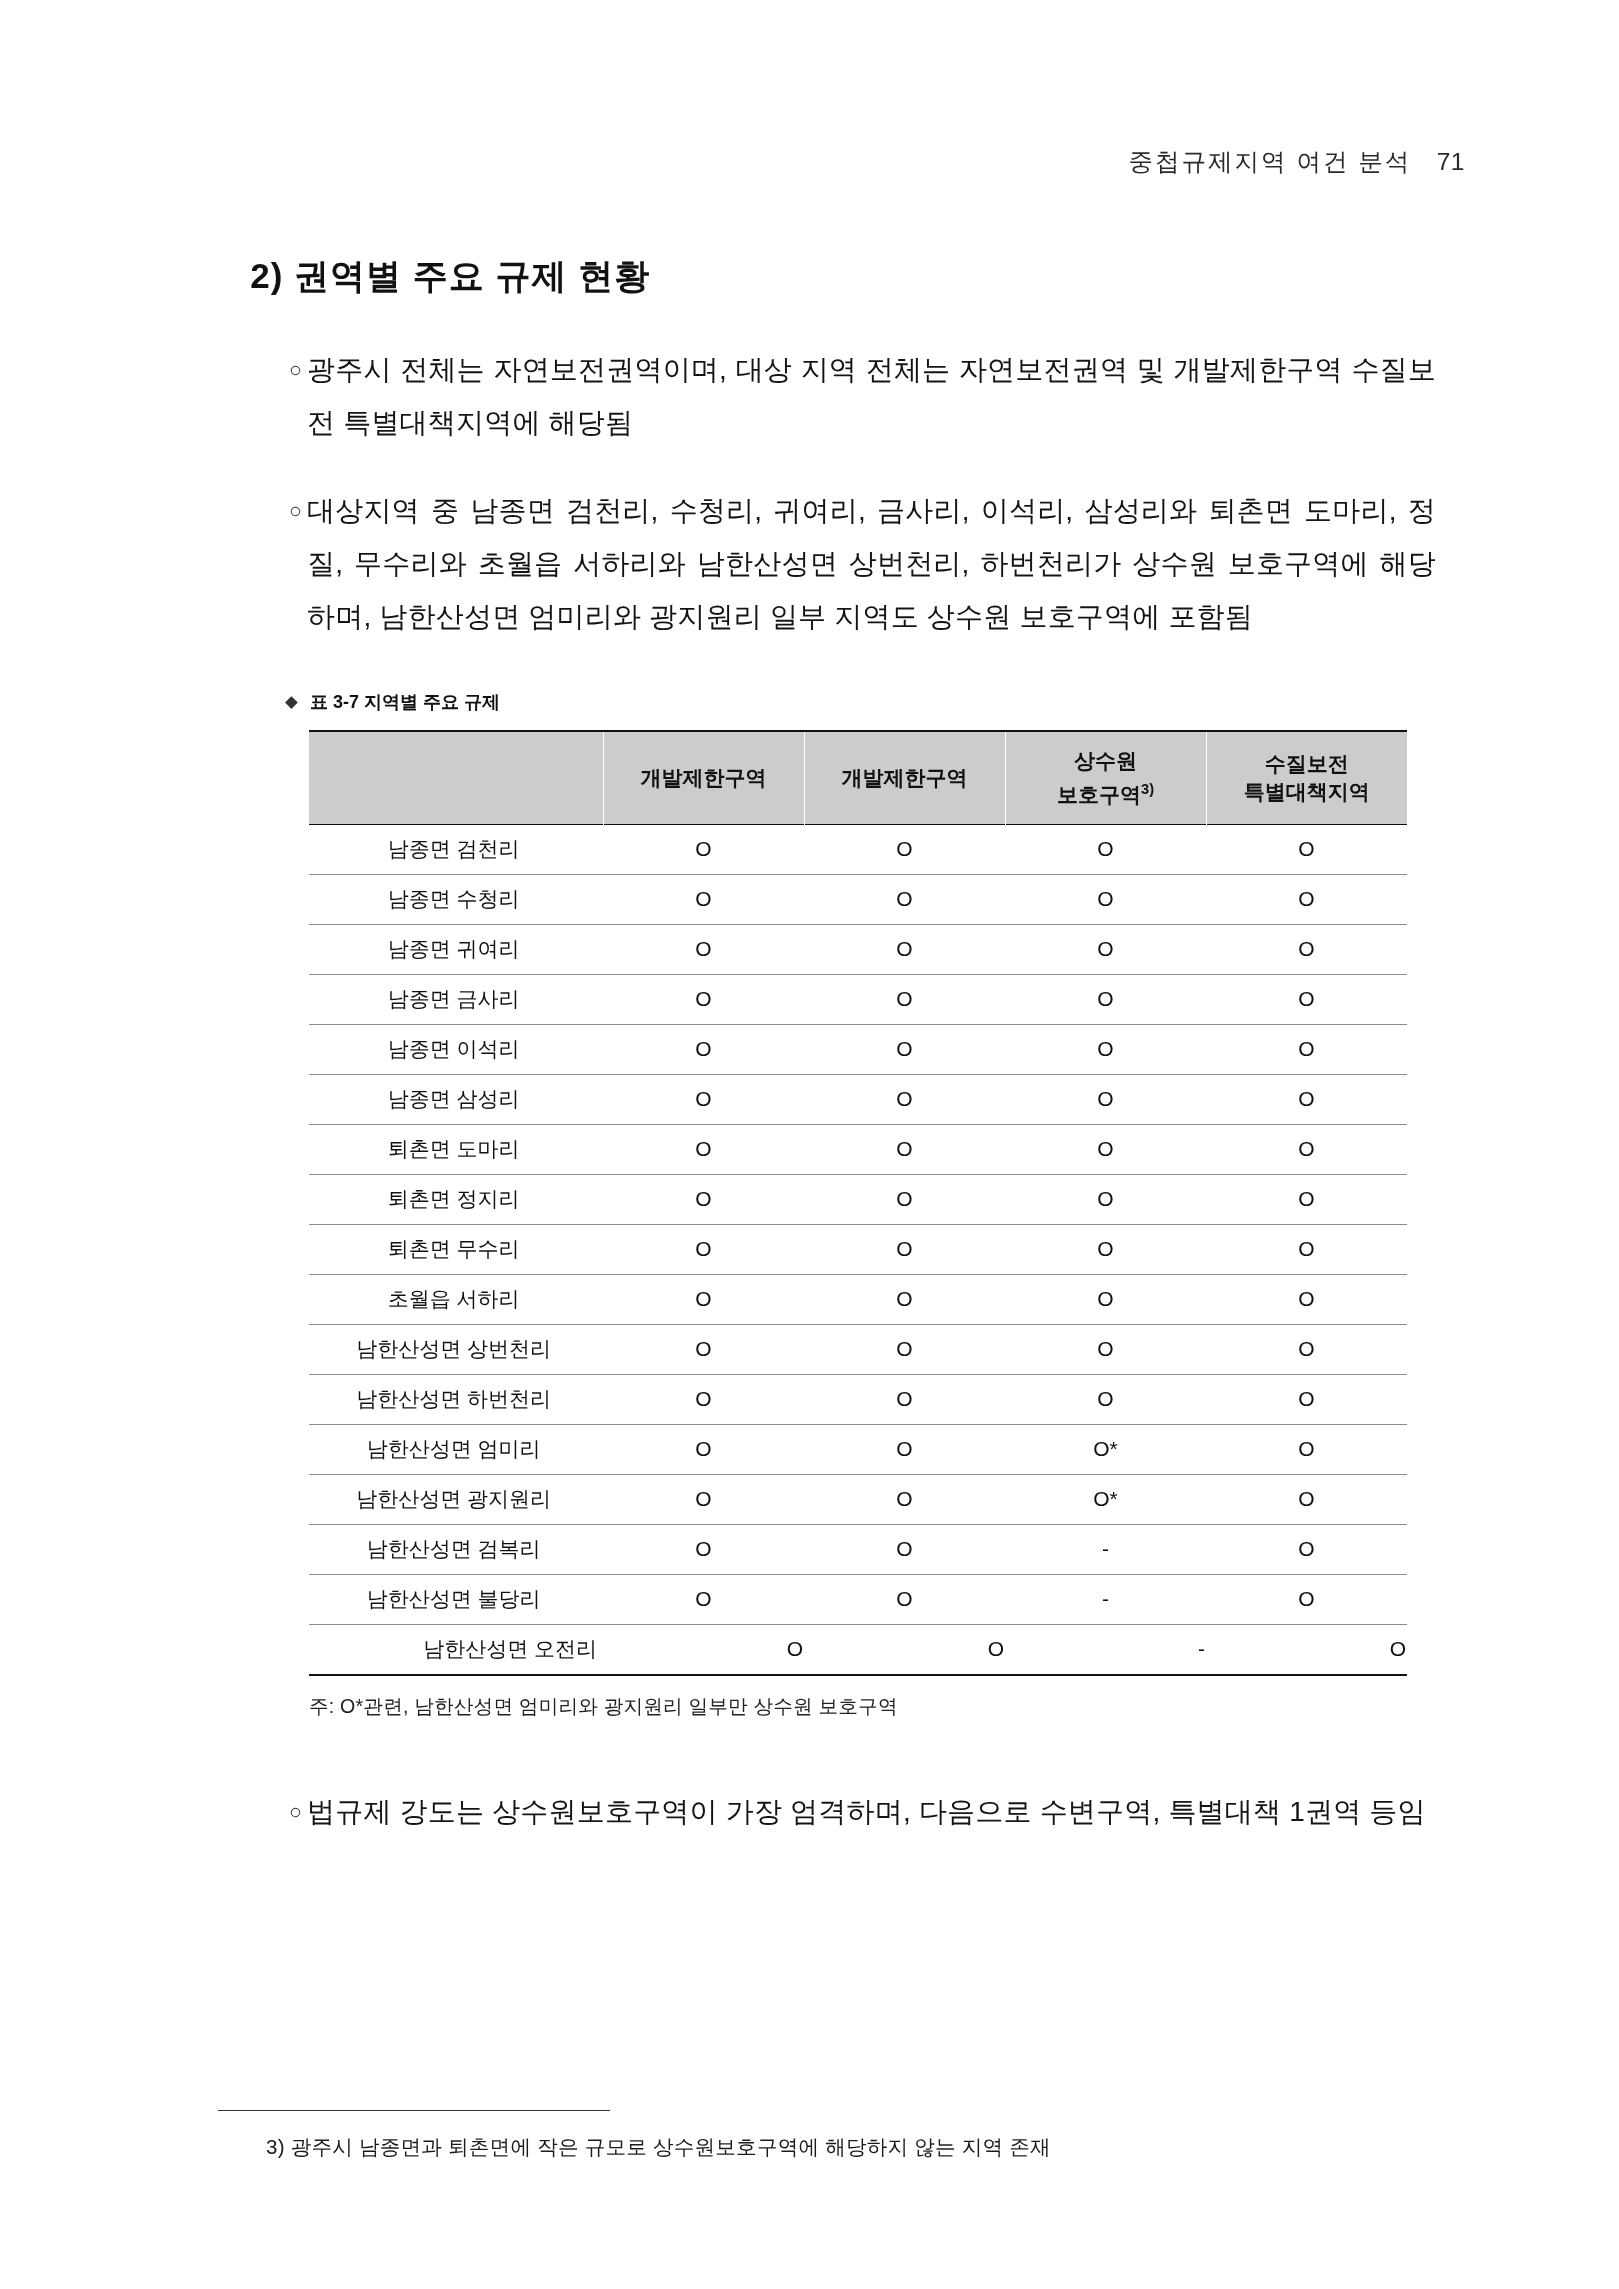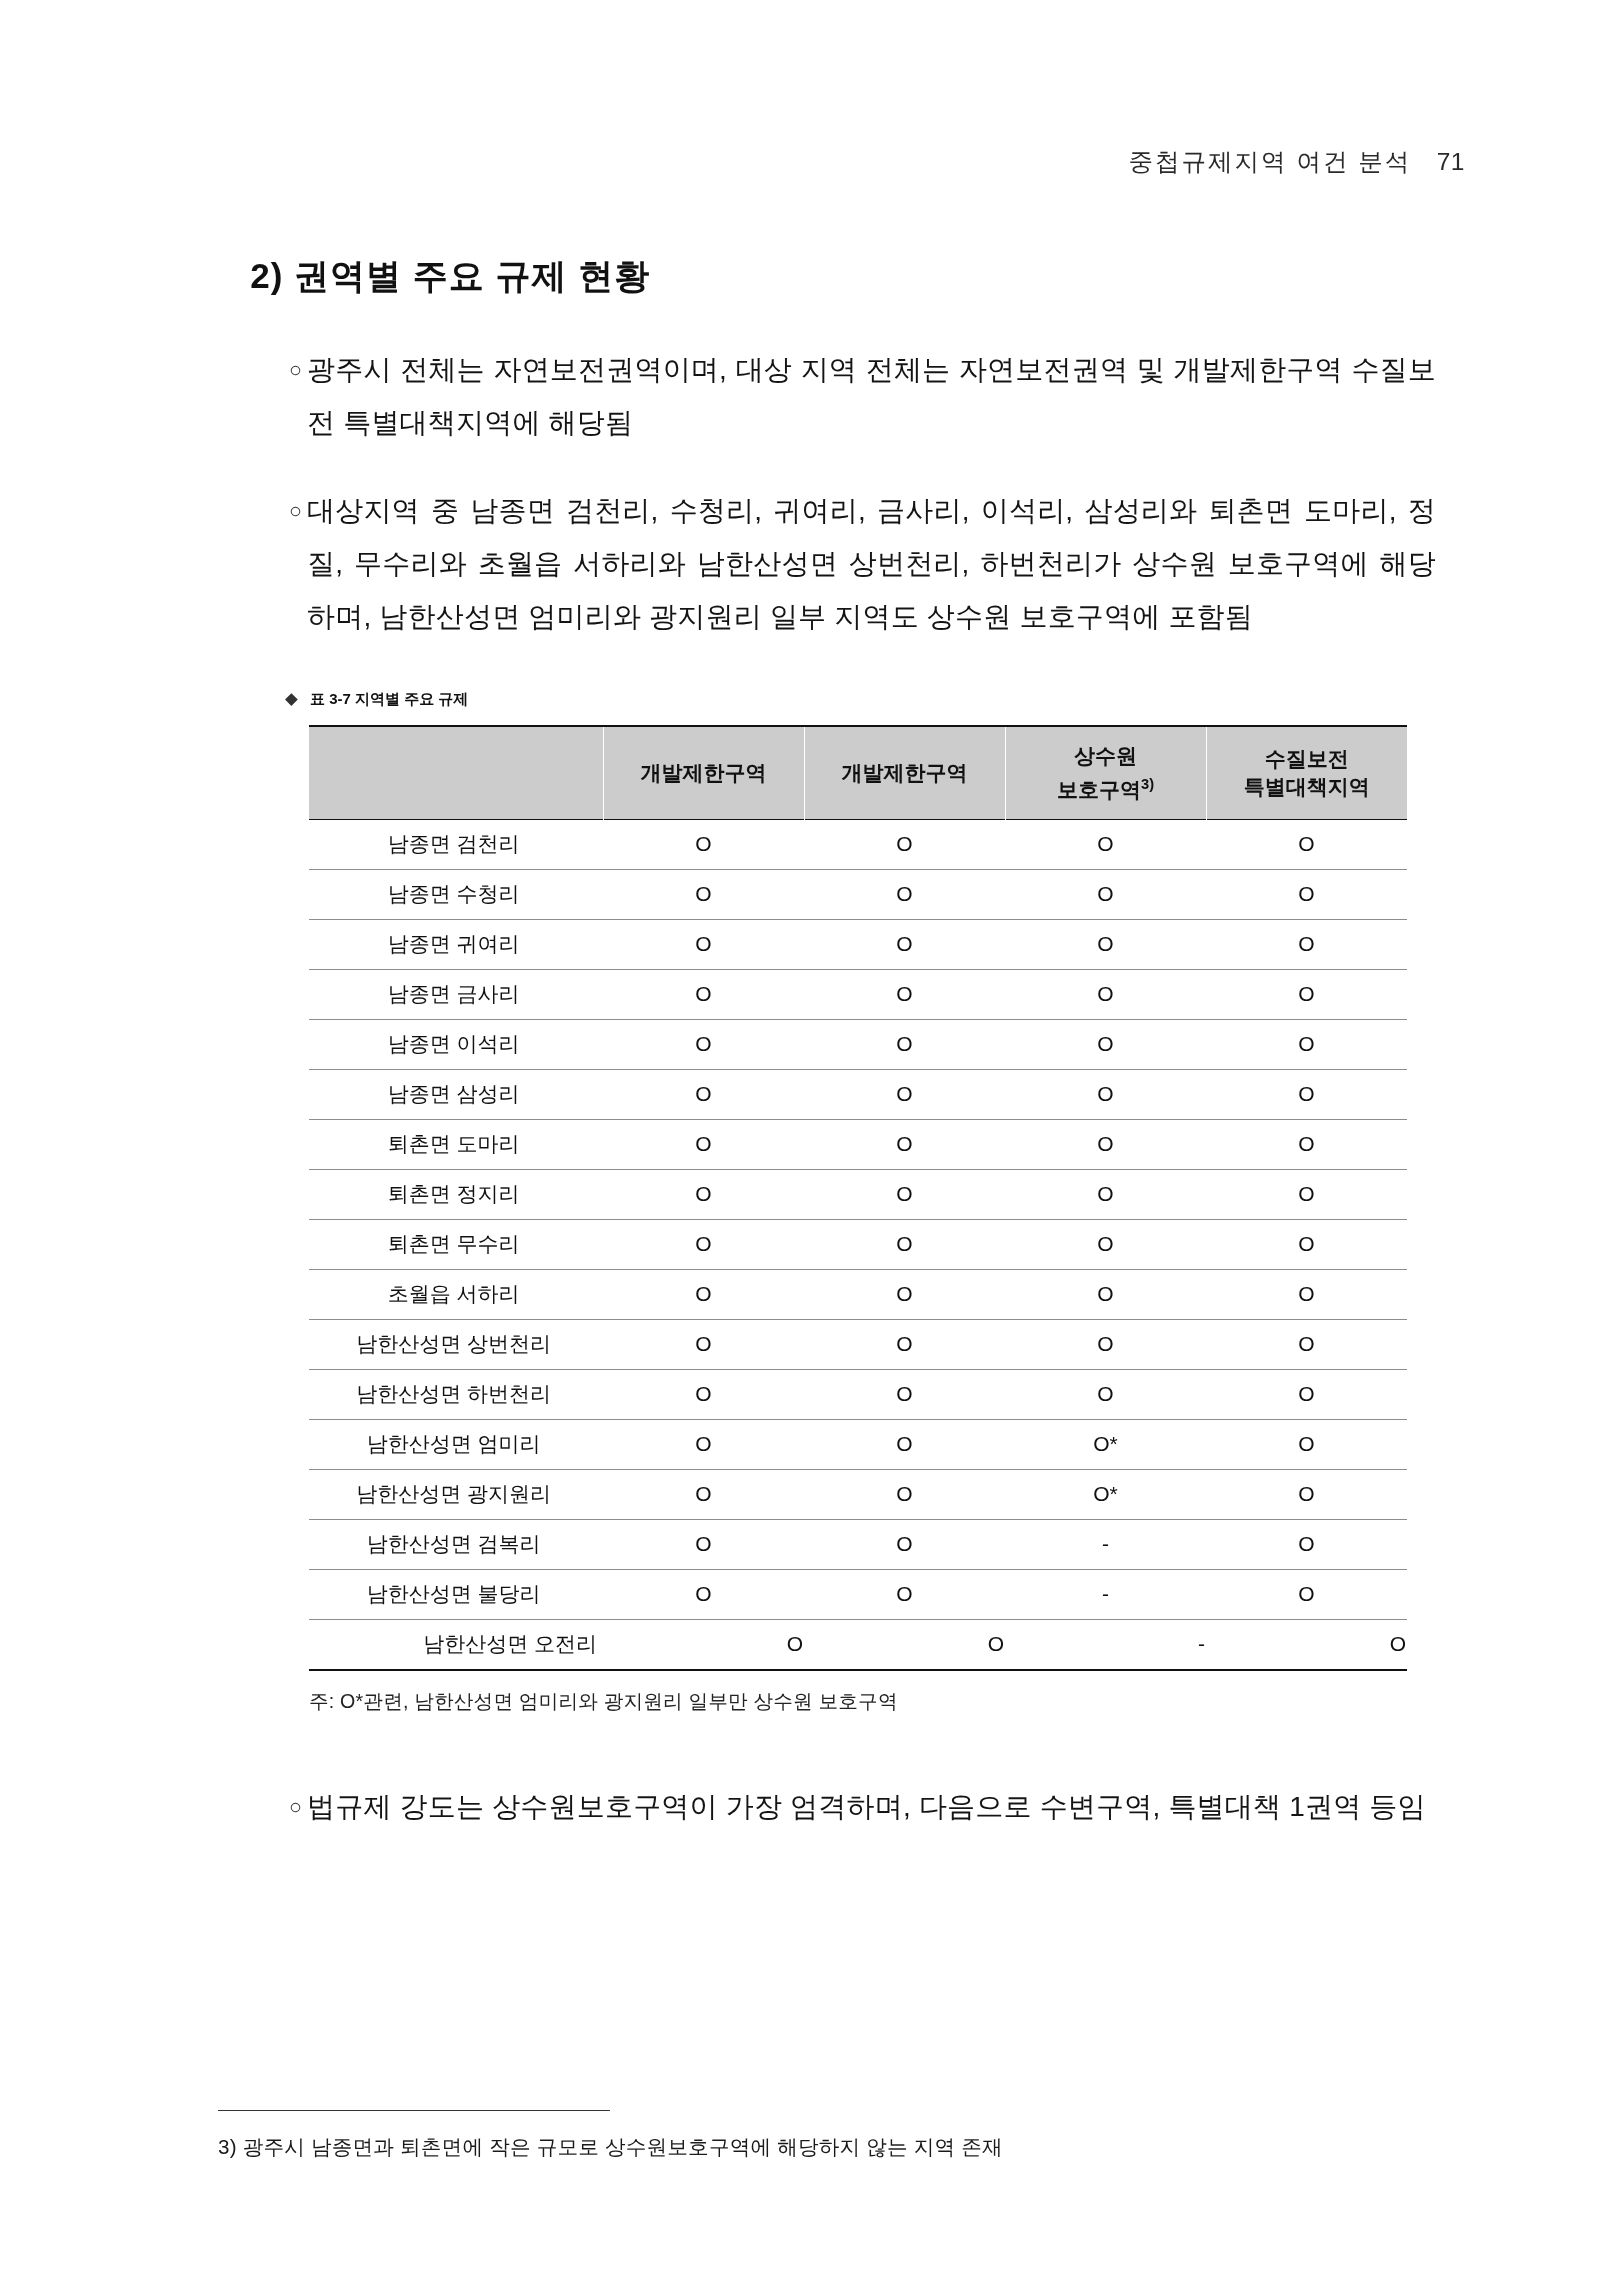--- a/index.html
+++ b/index.html
@@ -80,21 +80,21 @@
     text-justify: inter-character;
     letter-spacing: 0.2px;
   }
 
   
   .table-caption {
     display: flex;
     align-items: center;
     gap: 11.8px;
     margin: 47px 0 15.7px 27.4px;
-    font-size: 15px;
+    font-size: 18px;
     font-weight: bold;
     color: #111;
   }
   .table-caption .diamond {
     display: inline-block;
     width: 8.8px;
     height: 8.8px;
     background: #333;
     transform: rotate(45deg);
     margin-right: 2px;
@@ -171,20 +171,21 @@
   .footnote-rule {
     width: 392px;
     height: 0;
     border-top: 1.6px solid #333;
     margin-bottom: 21.6px;
   }
   .footnote-text {
     font-size: 20.6px;
     color: #1a1a1a;
     letter-spacing: 0.2px;
+    margin-left: 48px;
   }
 </style>
 </head>
 <body>
 
 <div class="page">
 
   <div class="running-head">
     <span class="rh-title">중첩규제지역 여건 분석</span>
     <span class="rh-page">71</span>

